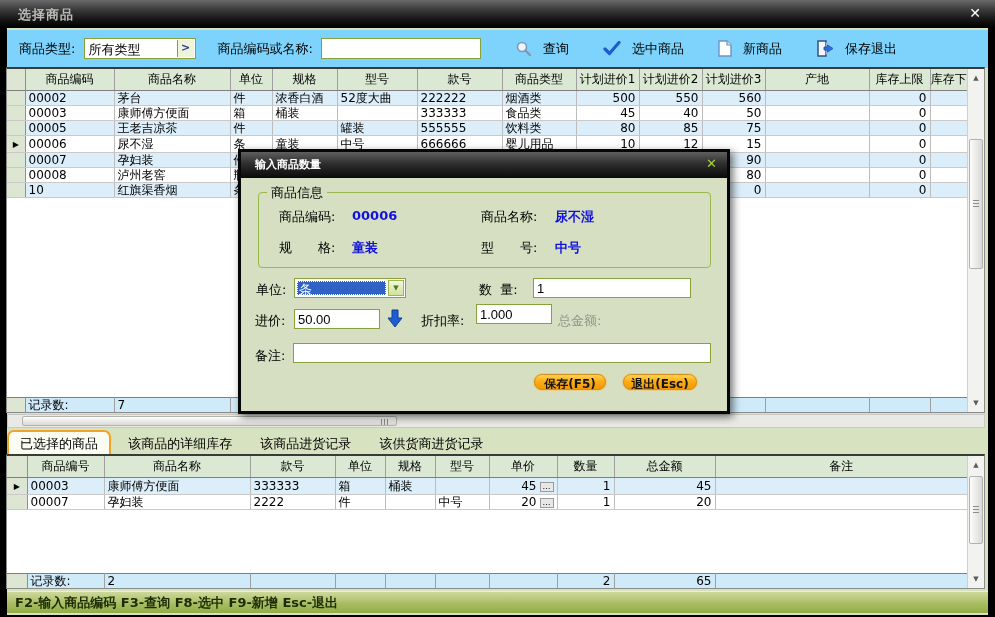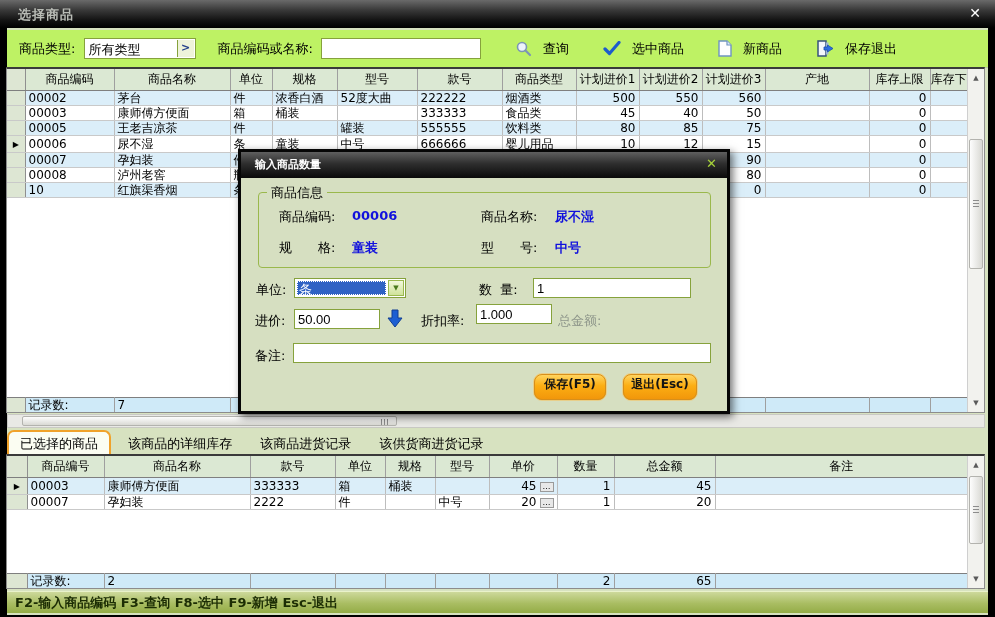--- a/index.html
+++ b/index.html
@@ -7,21 +7,21 @@
   #app { position:absolute; left:0; top:0; width:995px; height:617px; background:#000; overflow:hidden; }
 
   
   .titlebar { position:absolute; left:0; top:0; width:995px; height:28px;
     background:linear-gradient(#6a6a6a 0%, #3a3a3a 35%, #151515 70%, #000 100%); }
   .titlebar .title { position:absolute; left:18px; top:6px; color:#b9bcb6; font-size:13px; font-weight:bold; letter-spacing:1px; }
   .titlebar .x { position:absolute; right:14px; top:5px; color:#fff; font-size:14px; font-weight:bold; cursor:pointer; }
   .client { position:absolute; left:7px; top:28px; width:981px; height:587px; background:#d7e2c0; }
 
   
-  .toolbar { position:absolute; left:0; top:2px; width:981px; height:38px; background:#bef264;
+  .toolbar { position:absolute; left:0; top:2px; width:981px; height:38px; background:#7dd3fc;
     border-bottom:1px solid #b9c9a0; display:flex; align-items:center; font-size:13px; color:#000; }
   .toolbar .lbl { margin-left:12px; white-space:pre; }
   .combo { position:relative; width:112px; height:21px; background:#fff; border:1px solid #86a23c; margin-left:4px; }
   .combo .val { position:absolute; left:4px; top:2px; font-size:13px; }
   .combo .btn { position:absolute; right:1px; top:1px; width:17px; height:17px; background:#eef3da;
     border-left:1px solid #86a23c; color:#26418c; font-weight:bold; font-size:11px; text-align:center; line-height:16px; cursor:pointer; }
   .tb-input { width:160px; height:21px; border:1px solid #86a23c; background:#fff; margin-left:4px; font-size:13px; padding:0 3px; }
   .tbtn { display:flex; align-items:center; gap:11px; margin-left:34px; cursor:pointer; font-size:13px; }
   .tbtn svg { display:block; }
 
@@ -80,21 +80,21 @@
   .din { position:absolute; height:20px; background:#fff; border:1px solid #86a23c; font-size:13px; padding:0 3px; }
   .dcombo { position:absolute; left:53px; top:100px; width:112px; height:20px; background:#fff; border:1px solid #86a23c; }
   .dcombo .selv { position:absolute; left:2px; top:2px; right:19px; bottom:2px; background:#2f62c4; color:#fff;
     font-size:13px; padding-left:2px; outline:1px dotted #fff; outline-offset:-1px; }
   .dcombo .cbtn { position:absolute; right:1px; top:1px; width:16px; height:16px;
     background:linear-gradient(#f2f8dd,#cfe39a); border:1px solid #9ab84e; color:#4a7a1e;
     font-size:7px; text-align:center; line-height:15px; cursor:pointer; }
   .gray { color:#8d958a; }
   .totalval { position:absolute; left:372px; top:162px; width:64px; color:#8d8d8d;
     border-bottom:1px solid #8d8d8d; padding-bottom:2px; }
-  .obtn { position:absolute; height:28px; background:linear-gradient(#ffd867,#fcae13 45%,#f1950a);
+  .obtn { position:absolute; height:18px; background:linear-gradient(#ffd867,#fcae13 45%,#f1950a);
     border:1px solid #e8cf8a; outline:1px solid #d78f1c; outline-offset:-2px; border-radius:9px;
     font-size:12px; font-weight:bold; color:#141414; text-align:center; line-height:21px; cursor:pointer; }
 </style>
 </head>
 <body>
 
 <div id="app">
 
   <div class="titlebar">
     <span class="title">选择商品</span>

